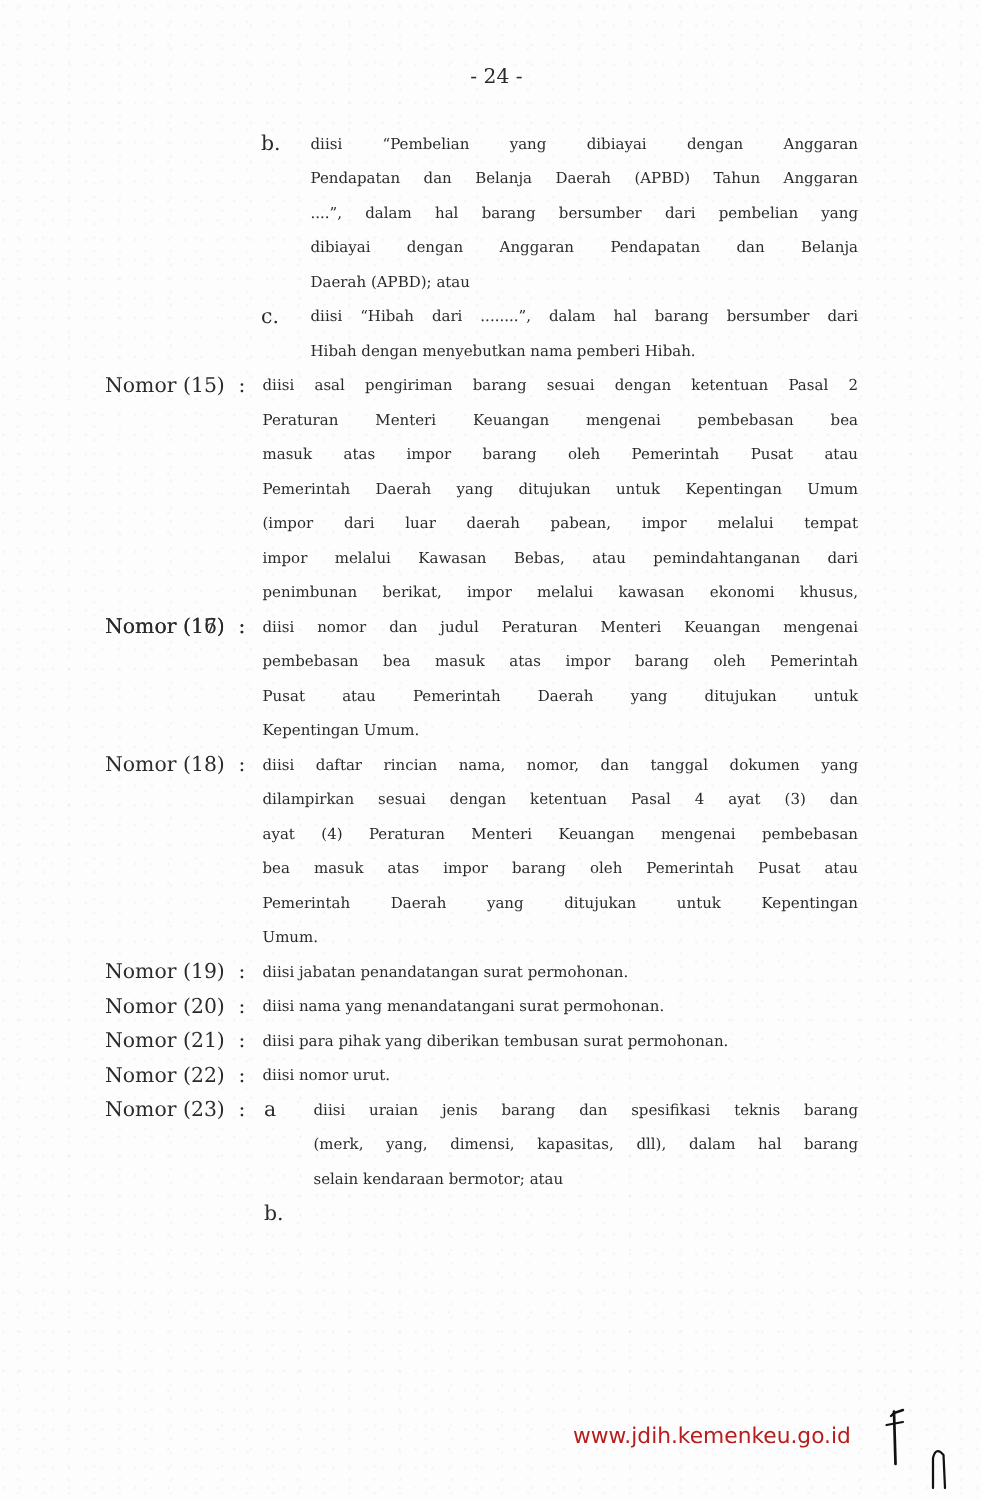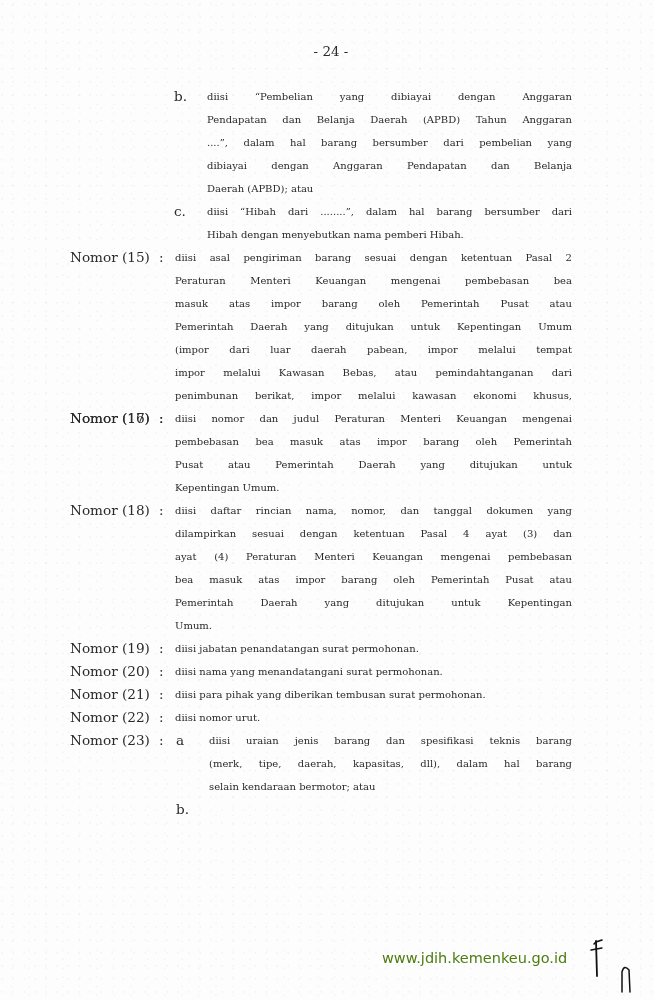--- a/index.html
+++ b/index.html
@@ -94,21 +94,21 @@
     .entry-sub-text {
       margin-left: 209px;
       width: 363px;
     }
     .footer-url {
       position: absolute;
       top: 950px;
       left: 382px;
       font-family: "DejaVu Sans", "Liberation Sans", sans-serif;
       font-size: 14.5px;
-      color: #4d7c0f;
+      color: #b91c1c;
       text-decoration: none;
     }
     .paraf {
       position: absolute;
       top: 938px;
       left: 588px;
       width: 60px;
       height: 55px;
     }
   </style>
@@ -214,21 +214,21 @@
   </div>
 
   <div class="entry">
     <span class="entry-label">Nomor (23)</span>
     <span class="entry-colon">:</span>
 
     <div class="sub-block">
       <span class="entry-sub-marker">a</span>
       <div class="entry-sub-text">
         <div class="line justify">diisi uraian jenis barang dan spesifikasi teknis barang</div>
-        <div class="line justify">(merk, tipe, daerah, kapasitas, dll), dalam hal barang</div>
+        <div class="line justify">(merk, yang, dimensi, kapasitas, dll), dalam hal barang</div>
         <div class="line noj">selain kendaraan bermotor; atau</div>
       </div>
     </div>
 
     <div class="sub-block">
       <span class="entry-sub-marker">b.</span>
     </div>
   </div>
 
 </div>

